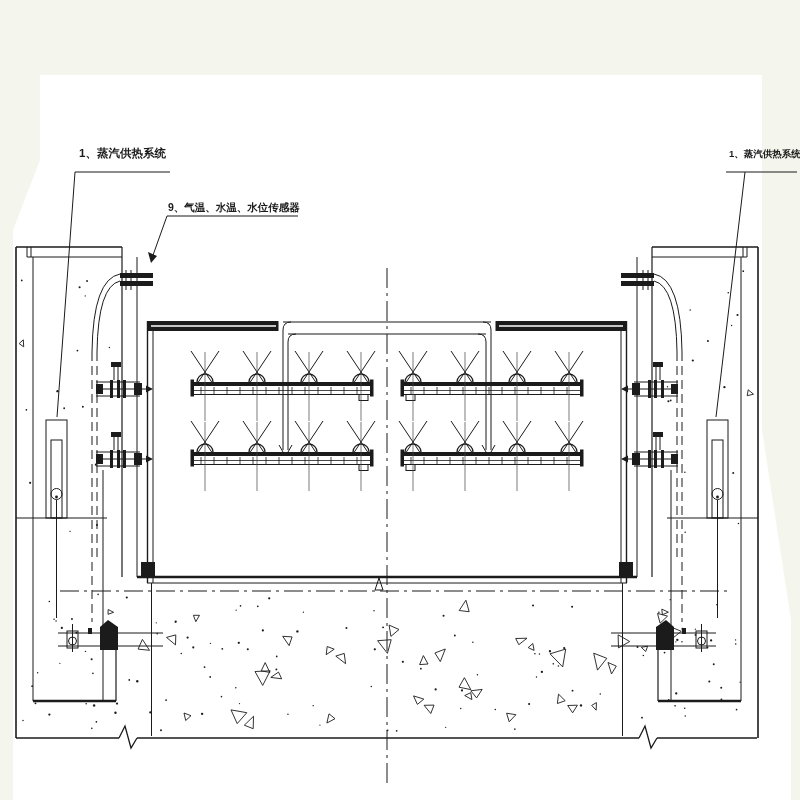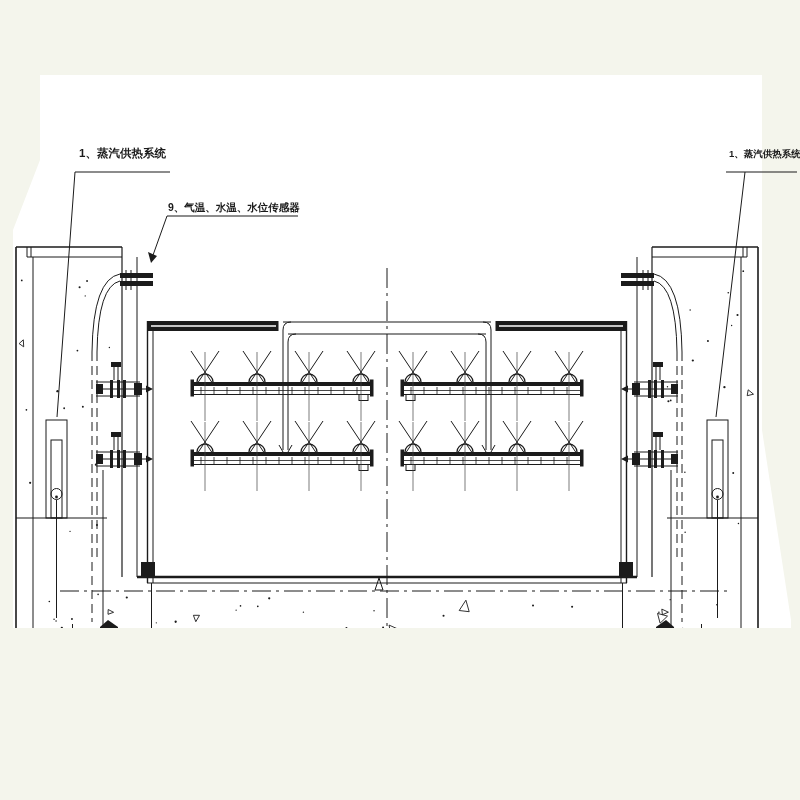--- a/index.html
+++ b/index.html
@@ -1,16 +1,16 @@
 <!DOCTYPE html>
 <html style="--line: #1b1b1b;"><head>
 <meta charset="utf-8">
 <style>
   html,body{margin:0;padding:0;background:#f4f5ec;}
-  .page{position:relative;width:800px;height:628px;overflow:hidden;
+  .page{position:relative;width:800px;height:800px;overflow:hidden;
         font-family:"Liberation Sans",sans-serif;}
   svg{position:absolute;left:0;top:0;}
   .ln{stroke:var(--line,#1b1b1b);fill:none;}
   .fil{fill:var(--line,#1b1b1b);stroke:none;}
   text.lbl{fill:var(--line,#1b1b1b);font-weight:700;}
 </style>
 </head>
 <body>
 
 <div class="page">

